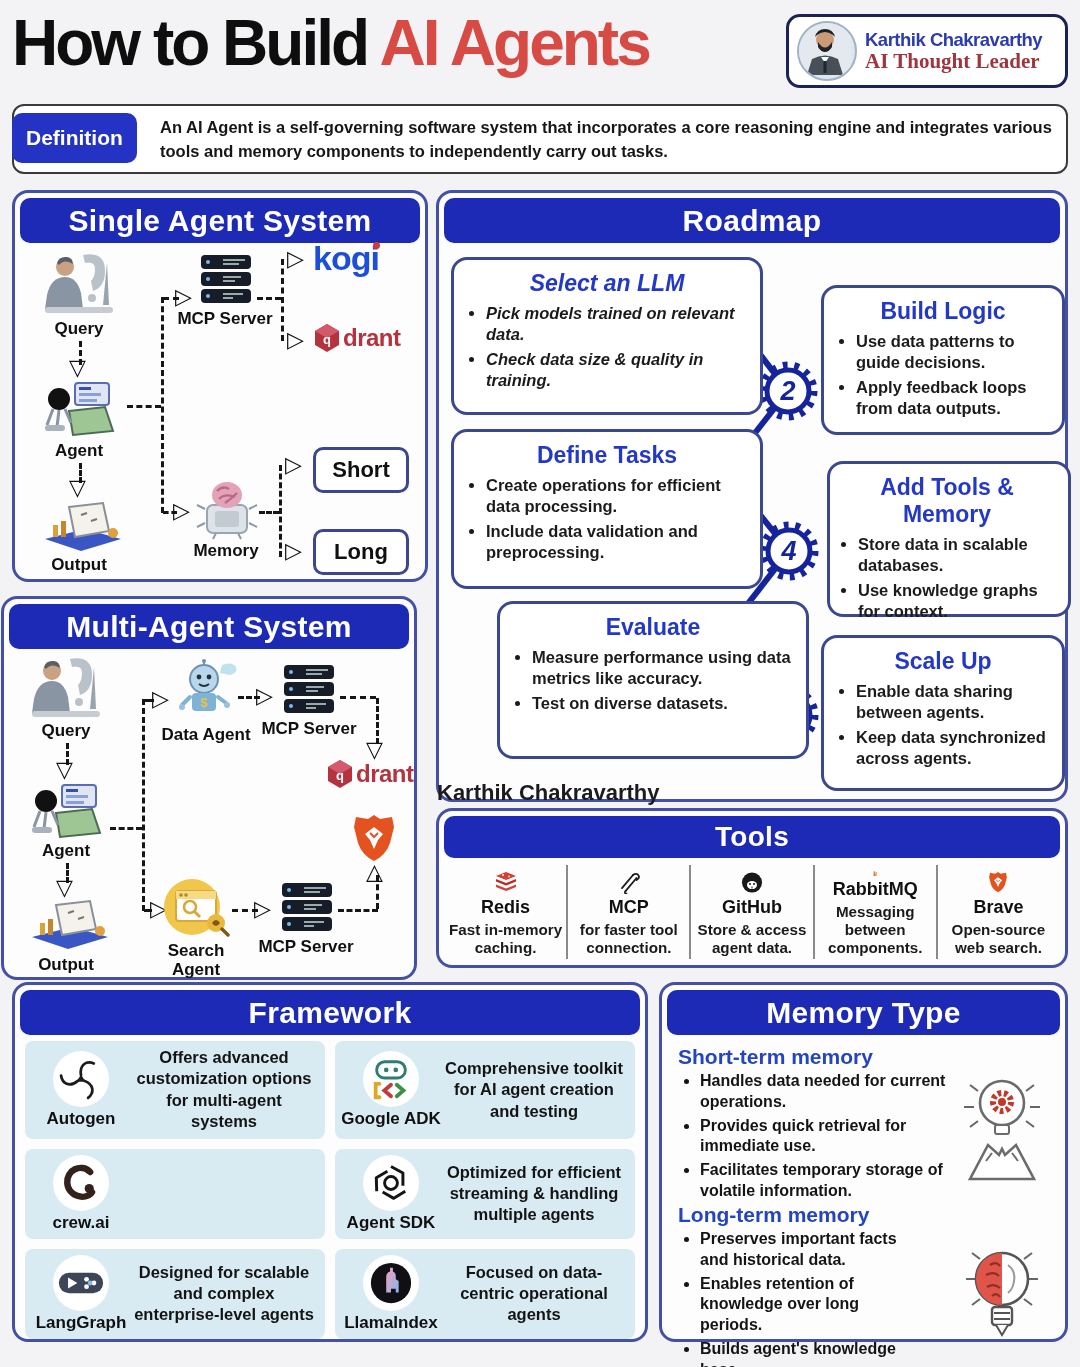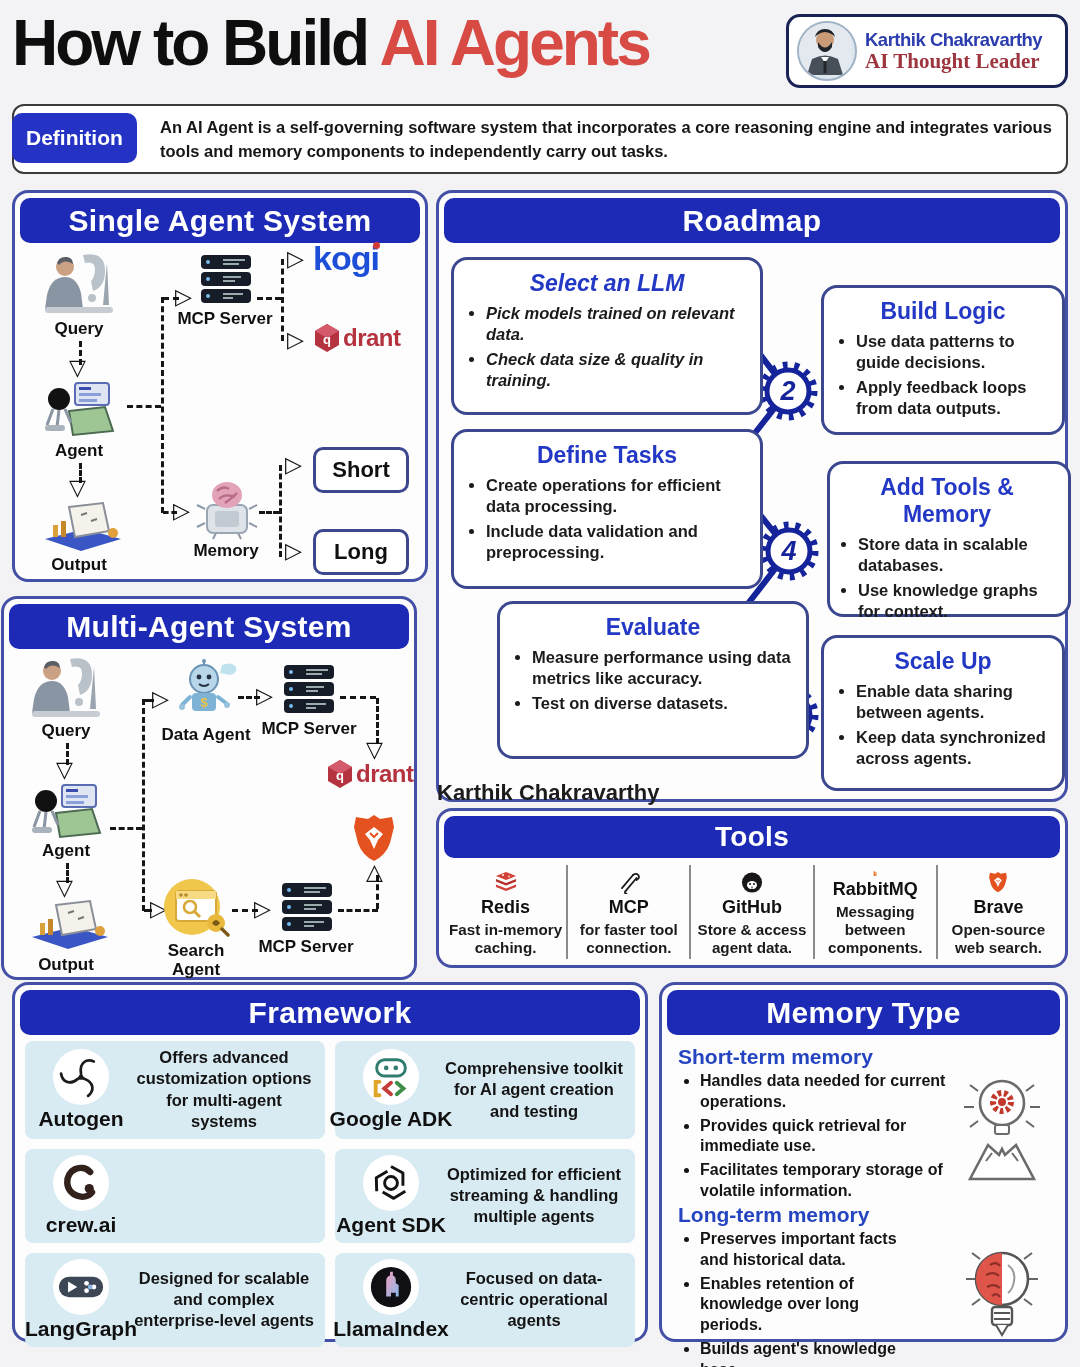--- a/index.html
+++ b/index.html
@@ -39,21 +39,21 @@
   .tools-row{position:absolute;left:6px;right:6px;top:54px;bottom:6px;display:flex;}
   .tool-item{flex:1;display:flex;flex-direction:column;align-items:center;justify-content:flex-start;padding:6px 4px 2px;border-right:2px solid #8a8a8a;text-align:center;}
   .tool-item:last-child{border-right:none;}
   .tool-name{font-weight:800;font-size:18px;color:#101010;margin-top:3px;}
   .tool-desc{font-weight:700;font-size:15.2px;color:#1a1a1a;line-height:1.18;margin-top:3px;}
   
   .fw-grid{position:absolute;left:10px;right:10px;top:56px;bottom:10px;display:grid;grid-template-columns:1fr 1fr;gap:10px;}
   .fw-card{background:#d9ebf2;border-radius:8px;display:flex;align-items:center;gap:6px;padding:6px 10px;}
   .fw-icon-col{width:92px;display:flex;flex-direction:column;align-items:center;flex:0 0 auto;}
   .fw-iconwrap{width:56px;height:56px;border-radius:50%;background:#fff;display:flex;align-items:center;justify-content:center;}
-  .fw-name{font-weight:800;font-size:21px;color:#101010;margin-top:2px;white-space:nowrap;}
+  .fw-name{font-weight:800;font-size:17px;color:#101010;margin-top:2px;white-space:nowrap;}
   .fw-desc{flex:1;text-align:center;font-weight:700;font-size:16.5px;color:#141414;line-height:1.3;}
   
   .mem-block{position:absolute;left:16px;right:8px;display:flex;}
   .mem-text{flex:1;}
   .mem-head{color:#2444c0;font-weight:800;font-size:21px;margin:0 0 2px;}
   .mem-text ul{margin:0;padding-left:22px;}
   .mem-text li{font-weight:700;font-size:16px;color:#141414;line-height:1.3;margin-bottom:3px;}
   .mem-icon-col{width:110px;display:flex;align-items:center;justify-content:center;flex:0 0 auto;}
 </style>
 </head>

